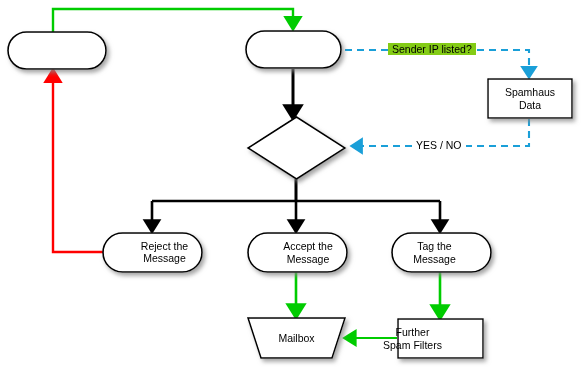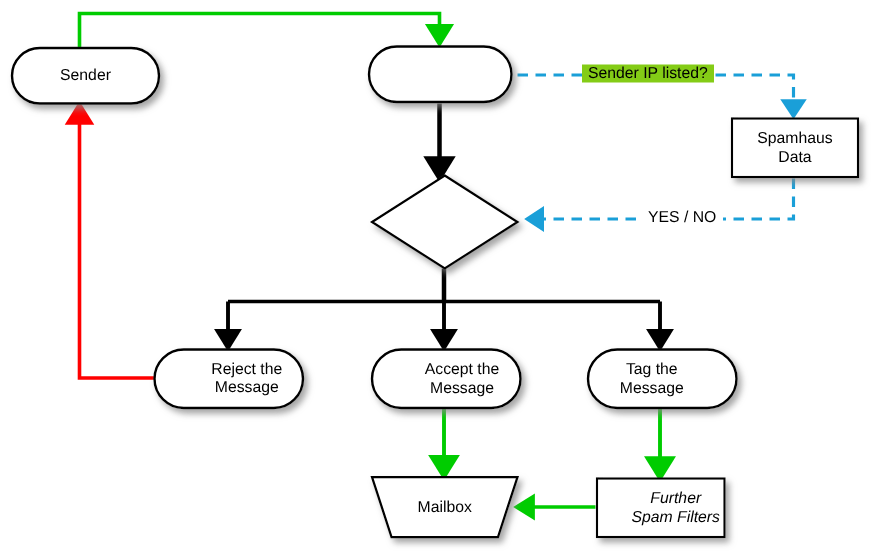--- a/index.html
+++ b/index.html
@@ -143,38 +143,37 @@
 
     <g filter="url(#soft-shadow)">
       <polygon points="248,318 345,318 332,358 261,358" fill="#ffffff" stroke="#000000" stroke-width="1.5"></polygon>
     </g>
 
     <g filter="url(#soft-shadow)">
       <rect x="398" y="319" width="85" height="39" fill="#ffffff" stroke="#000000" stroke-width="1.4"></rect>
     </g>
   </svg>
 
-  <div class="node-label" style="left:8px;  top:32px;  width:98px; height:37px;">Sender</div>
 
 
   <div class="node-label" style="left:488px; top:79px;  width:84px; height:39px;">Spamhaus
 Data</div>
 
 
   <div class="node-label" style="left:103px; top:233px; width:99px; height:38px;padding-left:12px;">Reject the
 Message</div>
 
   <div class="node-label" style="left:248px; top:233px; width:120px; height:39px;">Accept the
 Message</div>
 
   <div class="node-label" style="left:392px; top:233px; width:85px; height:39px;">Tag the
 Message</div>
 
   <div class="node-label" style="left:248px; top:318px; width:97px; height:40px;">Mailbox</div>
 
-  <div class="node-label" style="left:414px; top:319px; width:73px; height:39px;font-style:italic;">Further
+  <div class="node-label" style="left:376px; top:319px; width:73px; height:39px;">Further
 Spam Filters</div>
 
   <div class="edge-label" style="left:388px; top:43px; background:#84cc16; padding:0 4px;">Sender IP listed?</div>
 
-  <div class="edge-label" style="left:412px; top:139px; background:#ffffff; padding:0 4px;margin-left:16px;">YES / NO</div>
+  <div class="edge-label" style="left:412px; top:139px; background:#ffffff; padding:0 4px;">YES / NO</div>
 
 </div>
 
 </body></html>

